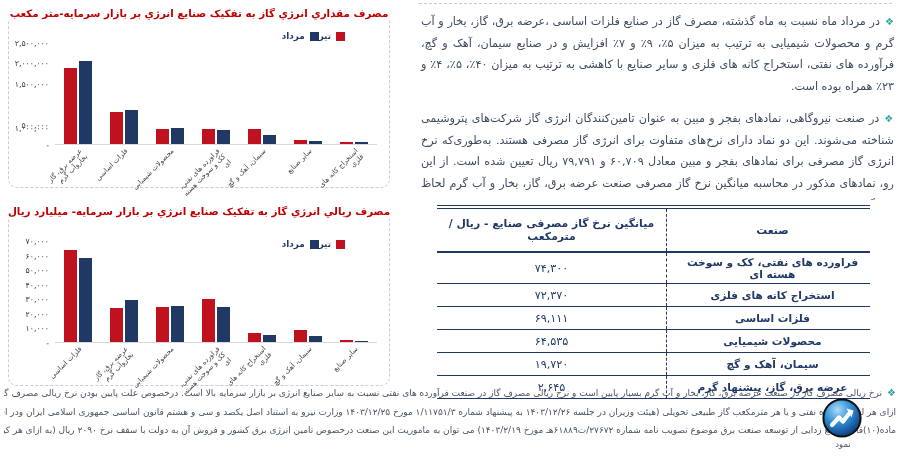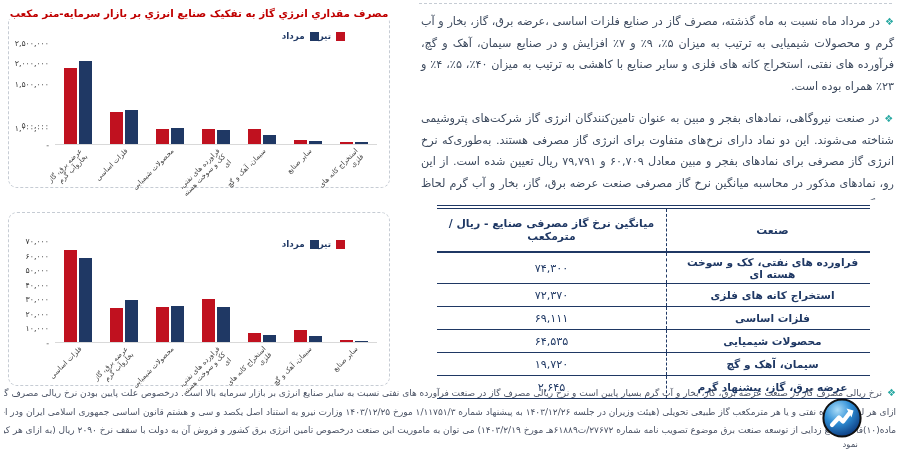--- a/index.html
+++ b/index.html
@@ -50,21 +50,21 @@
   #rate-table .ind { font-weight:600; width:47%; }
   #rate-table .rate { font-weight:normal; font-size:11.2px; }
   #rate-table th:first-child, #rate-table td:first-child { border-left:1.4px dashed #1f3864;padding-left:16px; }
 
   
   #footer { position:absolute; left:4px; top:384px; width:892px; direction:rtl; }
   .fline { font-size:9px; line-height:18.5px; color:#4a5264; white-space:nowrap;
     overflow:hidden; text-align:right; direction:rtl; }
   #logo { position:absolute; left:822px; top:398px; width:40px; height:40px; }
   #logo-word { position:absolute; left:828px; top:439px; width:30px;
-    font-size:8.5px; color:#4a5264; text-align:right; direction:rtl; }
+    font-size:8.5px; color:#4a5264; text-align:center; direction:rtl; }
 </style>
 </head>
 <body>
 
 <div id="page">
 
   <div id="card1" class="chart-card">
     <div class="chart-title">مصرف مقداري انرژي گاز به تفکیک صنایع انرژي بر بازار سرمایه-متر مکعب</div>
     <div class="legend">
         <div class="lgitem">
@@ -119,20 +119,21 @@
           <div class="group">
             <div class="bar" style="height: 2.48%; background: rgb(192, 17, 31);"></div>
             <div class="bar" style="height: 2.38%; background: rgb(31, 56, 100);"></div>
             <div class="xlab">استخراج کانه های فلزی</div>
           </div>
         </div>
     </div>
   </div>
 
   <div id="card2" class="chart-card">
+    <div class="chart-title">مصرف ریالي انرژي گاز به تفکیک صنایع انرژي بر بازار سرمایه- میلیارد ریال</div>
     <div class="legend">
         <div class="lgitem">
           <span class="lgtext">مرداد</span>
           <span class="lgsw" style="background: rgb(31, 56, 100);"></span>
         </div>
         <div class="lgitem">
           <span class="lgtext">تیر</span>
           <span class="lgsw" style="background: rgb(192, 17, 31);"></span>
         </div>
       </div>

